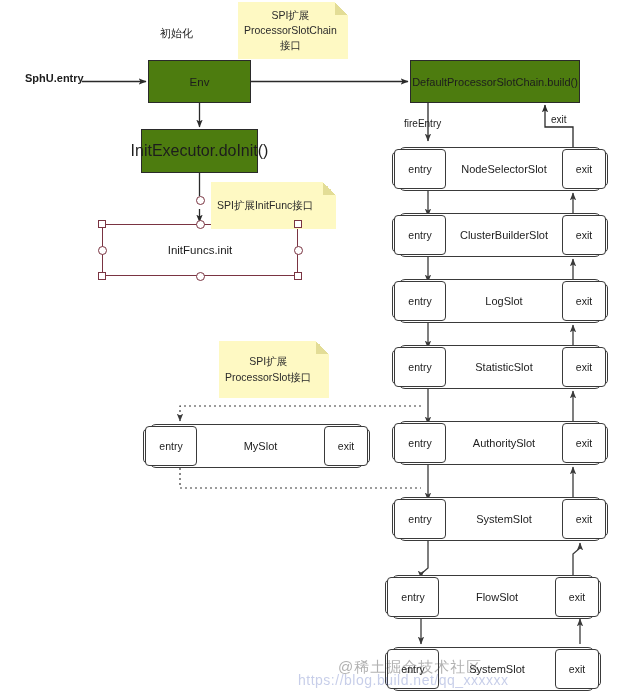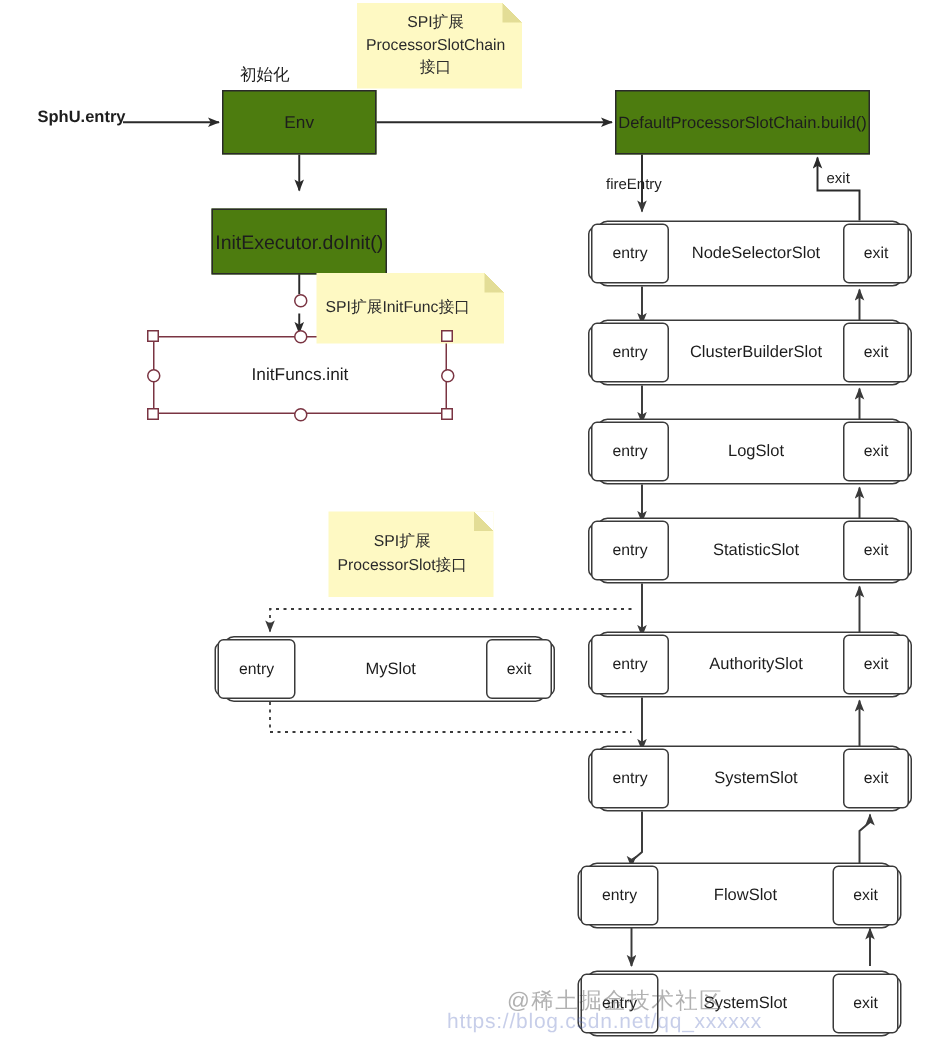--- a/index.html
+++ b/index.html
@@ -13,21 +13,21 @@
   svg.layer.under{z-index:1;}
 
   
   .pbox{
     position:absolute;z-index:2;box-sizing:border-box;
     background:#4d7c0f;border:1.3px solid #2a2a2a;
     display:flex;align-items:center;justify-content:center;
     font-size:11.5px;color:#1d1d1d;text-align:center;
   }
   #box-env{left:148px;top:60px;width:103px;height:43px;}
-  #box-initexec{left:141px;top:139px;width:117px;height:44px;font-size:13px;}
+  #box-initexec{left:141px;top:129px;width:117px;height:44px;font-size:16px;}
   #box-build{left:410px;top:60px;width:170px;height:43px;font-size:11px;}
 
   
   #box-initfuncs{
     position:absolute;z-index:2;box-sizing:border-box;
     left:102px;top:224px;width:196px;height:52px;
     background:transparent;border:1.4px solid #7a3442;
     display:flex;align-items:center;justify-content:center;
     font-size:11.5px;color:#1d1d1d;
   }
@@ -74,21 +74,21 @@
   .slot .name{
     position:absolute;left:56px;right:48px;top:2px;height:40px;
     display:flex;align-items:center;justify-content:center;
     font-size:11px;color:#1d1d1d;
   }
 
   
   .lbl{position:absolute;z-index:4;font-size:11px;color:#1d1d1d;white-space:nowrap;}
   .lbl.sm{font-size:10px;}
   #lbl-sphu{left:25px;top:72px;font-weight:bold;}
-  #lbl-init{left:160px;top:42px;text-align:center;}
+  #lbl-init{left:160px;top:26px;text-align:center;}
   #lbl-fireentry{left:404px;top:118px;}
   #lbl-exit{left:551px;top:114px;}
 
   
   #wm{
     position:absolute;z-index:6;left:338px;top:658px;
     font-size:15px;color:rgba(70,70,70,.42);white-space:nowrap;
     letter-spacing:1px;
   }
   #wm-url{
@@ -273,16 +273,16 @@
     <div class="name">MySlot</div>
     <div class="seg exit">exit</div>
   </div>
 
   <div class="lbl" id="lbl-sphu">SphU.entry</div>
   <div class="lbl" id="lbl-init">初始化</div>
   <div class="lbl sm" id="lbl-fireentry">fireEntry</div>
   <div class="lbl sm" id="lbl-exit">exit</div>
 
   <div id="wm">@稀土掘金技术社区</div>
-  <div id="wm-url">https://blog.csdn.net/qq_xxxxxx</div>
+  <div id="wm-url">https://blog.build.net/qq_xxxxxx</div>
   <div id="bottombar"></div>
 
 </div>
 
 </body></html>

